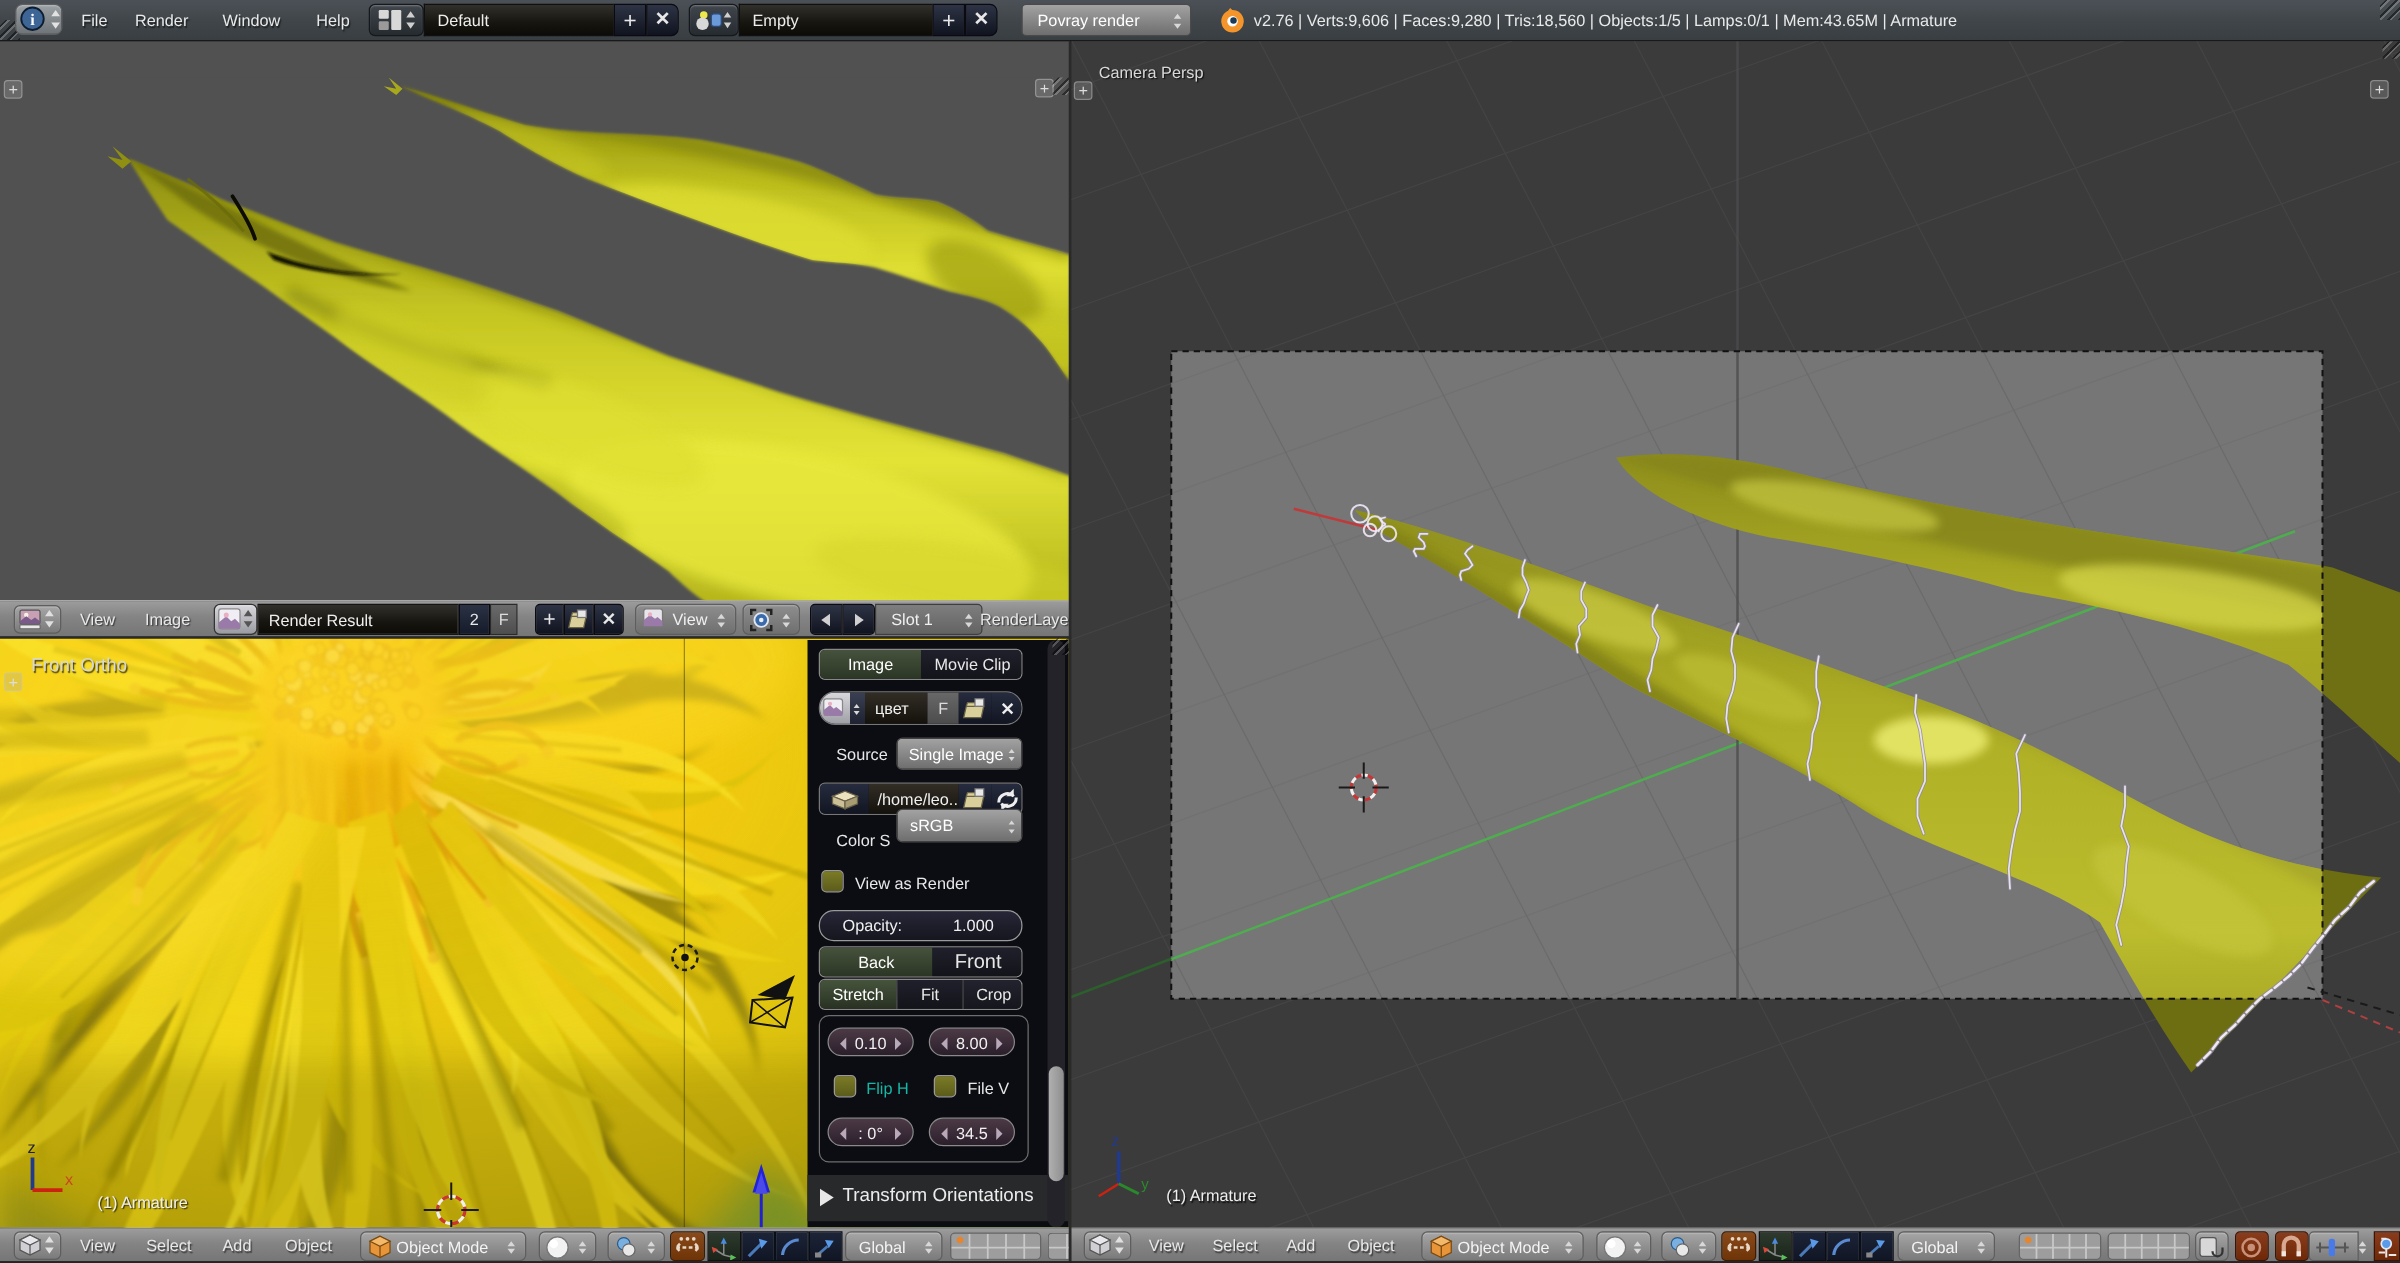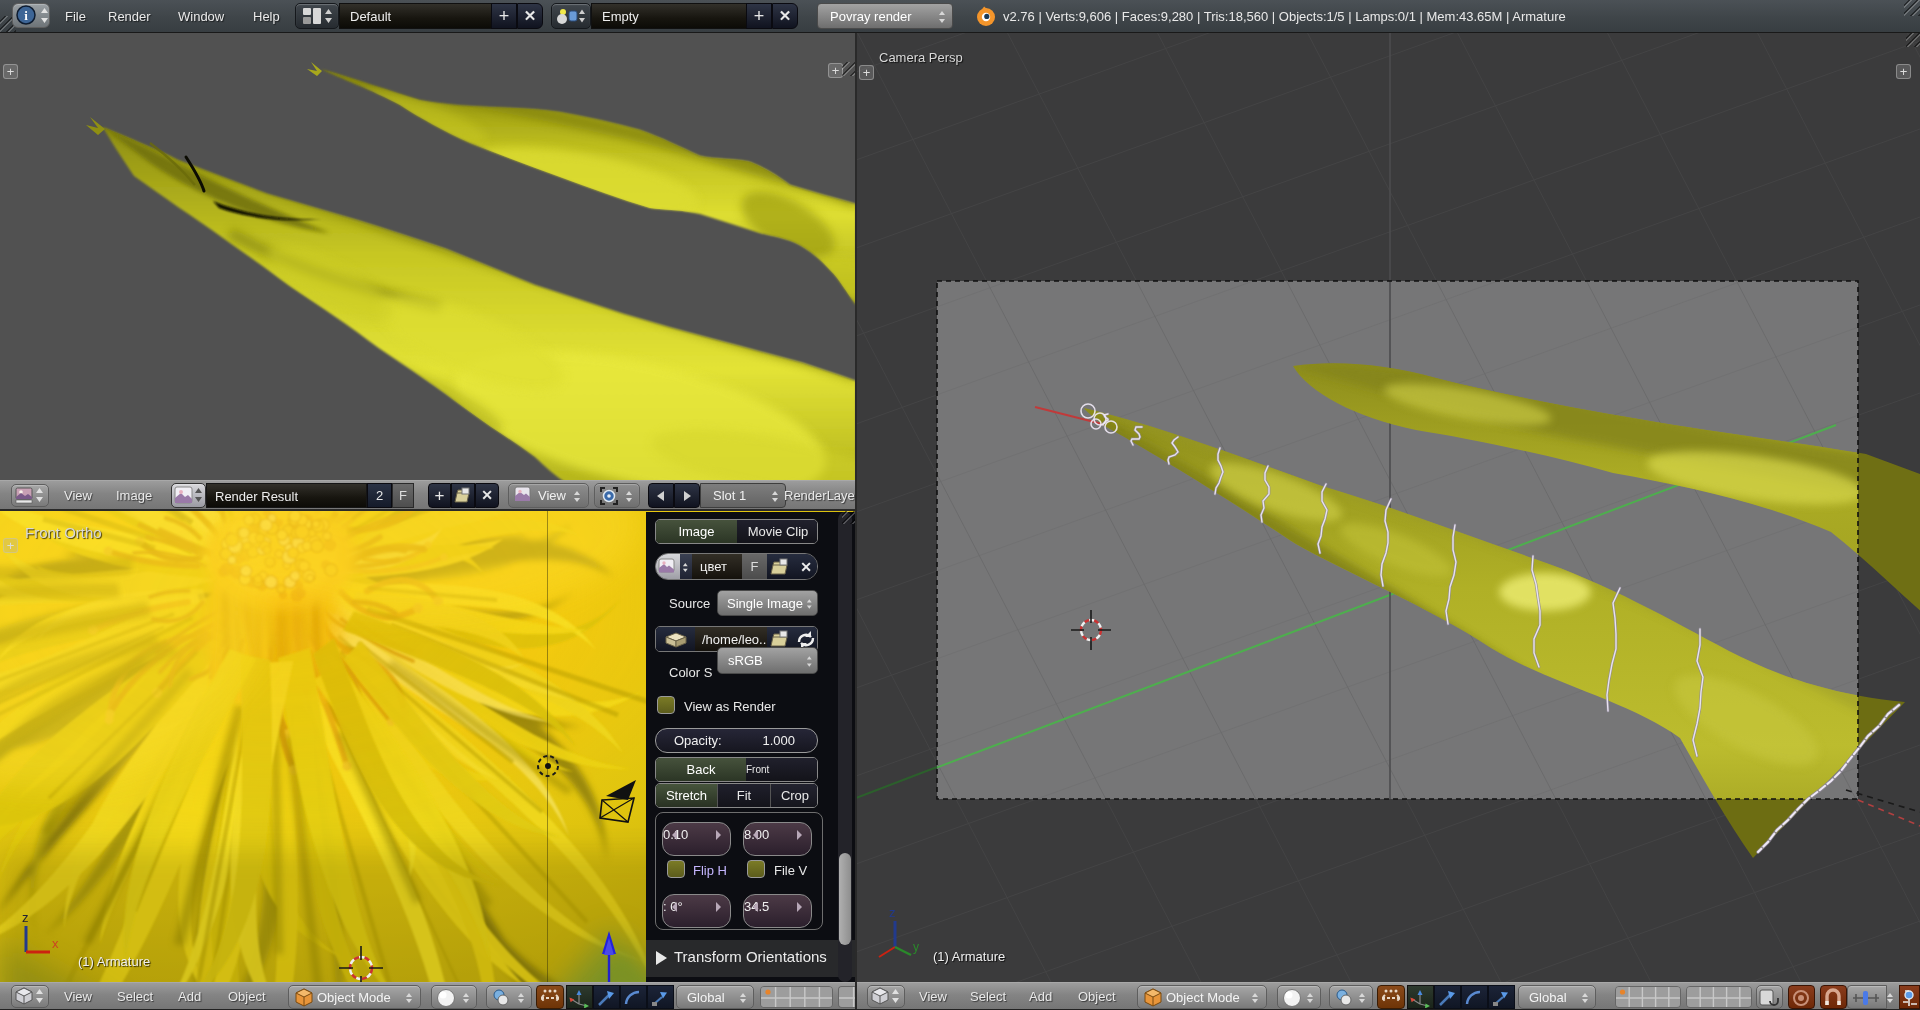--- a/index.html
+++ b/index.html
@@ -12,21 +12,21 @@
 .field{position:absolute;border-radius:0;background:linear-gradient(#32302a,#17150f 60%,#0c0b07);color:#eee;font-size:13px}
 .ddl{position:absolute;border-radius:4px;background:linear-gradient(#a2a2a2,#6e6e6e);border:1px solid #4a4a4a;color:#fff;font-size:13px}
 .updn{position:absolute;width:9px;color:#ddd}
 .updn:before{content:"";position:absolute;left:0;top:4px;border:3.5px solid transparent;border-bottom:4.5px solid #d8d8d8}
 .updn:after{content:"";position:absolute;left:0;bottom:4px;border:3.5px solid transparent;border-top:4.5px solid #d8d8d8}
 .plusbox{position:absolute;width:15px;height:15px;border-radius:3px;background:rgba(170,170,170,0.28);border:1px solid rgba(200,200,200,0.45);color:#ddd;font-size:13px;line-height:13px;text-align:center}
 .grip{position:absolute;width:14px;height:14px;background:
  repeating-linear-gradient(135deg,transparent 0 3px,rgba(0,0,0,0.45) 3px 4.5px,rgba(255,255,255,0.22) 4.5px 6px)}
 .menu{position:absolute;color:#e9e9e9;font-size:13px;text-shadow:1px 1px 1px rgba(0,0,0,0.55)}
 .cb{position:absolute;width:18px;height:18px;border-radius:4px;background:linear-gradient(#7b7b26,#5c5c1c);border:1px solid #9a9a9a}
-.nfield{position:absolute;height:34px;border-radius:12px;background:linear-gradient(#4c3a46,#2b1f2c);border:1px solid #8a8a8a;color:#f0f0f0;font-size:13px;text-align:left;line-height:23px}
+.nfield{position:absolute;height:23px;border-radius:12px;background:linear-gradient(#4c3a46,#2b1f2c);border:1px solid #8a8a8a;color:#f0f0f0;font-size:13px;text-align:center;line-height:23px}
 .nfield i{position:absolute;top:7px;border:5px solid transparent;font-style:normal}
 </style></head><body>
 
 <div class="abs" style="left:0;top:0;width:1920px;height:33px;background:linear-gradient(#4b5156,#3f4549 55%,#383e42);border-bottom:1px solid #191919">
  <div class="grip" style="left:0;top:16px;width:16px;height:16px"></div>
  <div class="grip" style="right:0;top:0;width:16px;height:16px"></div>
  <div class="hbtn" style="left:12px;top:3px;width:38px;height:25px;background:linear-gradient(#9aa0a4,#6e7478);border-radius:6px">
    <svg width="36" height="23">
         <circle cx="13" cy="11" r="9" fill="#3d6596" stroke="#0e1c30" stroke-width="1.5"></circle>
         <text x="13" y="16" font-size="13" font-weight="bold" fill="#fff" text-anchor="middle" font-family="Liberation Serif">i</text>
@@ -762,34 +762,34 @@
     <div class="updn" style="right:2px;top:0;height:27px;transform:scale(0.8)"></div></div>
 
   <div class="cb" style="left:11px;top:184px"></div>
   <div class="abs" style="left:38px;top:187px;color:#e8e8e8;font-size:13px">View as Render</div>
 
   <div class="abs" style="left:9px;top:216px;width:163px;height:25px;border-radius:12px;border:1px solid #9a9a9a;background:linear-gradient(#262637,#16161f);color:#f0f0f0;font-size:13px;line-height:23px">
     <span style="margin-left:18px">Opacity:</span><span style="position:absolute;right:22px">1.000</span></div>
 
   <div class="abs" style="left:9px;top:245px;width:163px;height:25px;border:1px solid #888;border-radius:5px;overflow:hidden">
     <div class="abs" style="left:0;top:0;width:90px;height:25px;background:linear-gradient(#46523c,#293323);color:#fff;font-size:13px;text-align:center;line-height:24px">Back</div>
-    <div class="abs" style="left:90px;top:0;width:73px;height:25px;background:linear-gradient(#20202c,#121218);color:#e8e8e8;font-size:10px;text-align:left;line-height:24px">Front</div>
+    <div class="abs" style="left:90px;top:0;width:73px;height:25px;background:linear-gradient(#20202c,#121218);color:#e8e8e8;font-size:16px;text-align:center;line-height:24px">Front</div>
   </div>
 
   <div class="abs" style="left:9px;top:271px;width:163px;height:25px;border:1px solid #888;border-radius:5px;overflow:hidden">
     <div class="abs" style="left:0;top:0;width:61px;height:25px;background:linear-gradient(#46543c,#262e20);color:#fff;font-size:13px;text-align:center;line-height:24px">Stretch</div>
     <div class="abs" style="left:61px;top:0;width:54px;height:25px;background:linear-gradient(#20202c,#121218);color:#e8e8e8;font-size:13px;text-align:center;line-height:24px;border-left:1px solid #555;border-right:1px solid #555">Fit</div>
     <div class="abs" style="left:115px;top:0;width:48px;height:25px;background:linear-gradient(#23232f,#14141b);color:#e8e8e8;font-size:13px;text-align:center;line-height:24px">Crop</div>
   </div>
 
   <div class="abs" style="left:9px;top:300px;width:168px;height:118px;border:1px solid #6e6e6e;border-radius:8px">
     <div class="nfield" style="left:6px;top:9px;width:69px">0.10<i style="left:4px;border-right-color:#b8a8b8"></i><i style="right:4px;border-left-color:#b8a8b8"></i></div>
     <div class="nfield" style="left:87px;top:9px;width:69px">8.00<i style="left:4px;border-right-color:#b8a8b8"></i><i style="right:4px;border-left-color:#b8a8b8"></i></div>
     <div class="cb" style="left:11px;top:47px"></div>
-    <div class="abs" style="left:37px;top:50px;color:#c4b5fd;font-size:13px">Flip H</div>
+    <div class="abs" style="left:37px;top:50px;color:#14b8a6;font-size:13px">Flip H</div>
     <div class="cb" style="left:91px;top:47px"></div>
     <div class="abs" style="left:118px;top:50px;color:#e8e8e8;font-size:13px">File V</div>
     <div class="nfield" style="left:6px;top:81px;width:69px">: 0°<i style="left:4px;border-right-color:#b8a8b8"></i><i style="right:4px;border-left-color:#b8a8b8"></i></div>
     <div class="nfield" style="left:87px;top:81px;width:69px">34.5<i style="left:4px;border-right-color:#b8a8b8"></i><i style="right:4px;border-left-color:#b8a8b8"></i></div>
   </div>
 
   <div class="abs" style="left:0;top:428px;width:209px;height:37px;background:#28292b">
     <div class="abs" style="left:10px;top:11px;width:0;height:0;border:7px solid transparent;border-left:11px solid #e8e8e8"></div>
     <div class="abs" style="left:28px;top:8px;color:#ececec;font-size:15px">Transform Orientations</div>
   </div>

